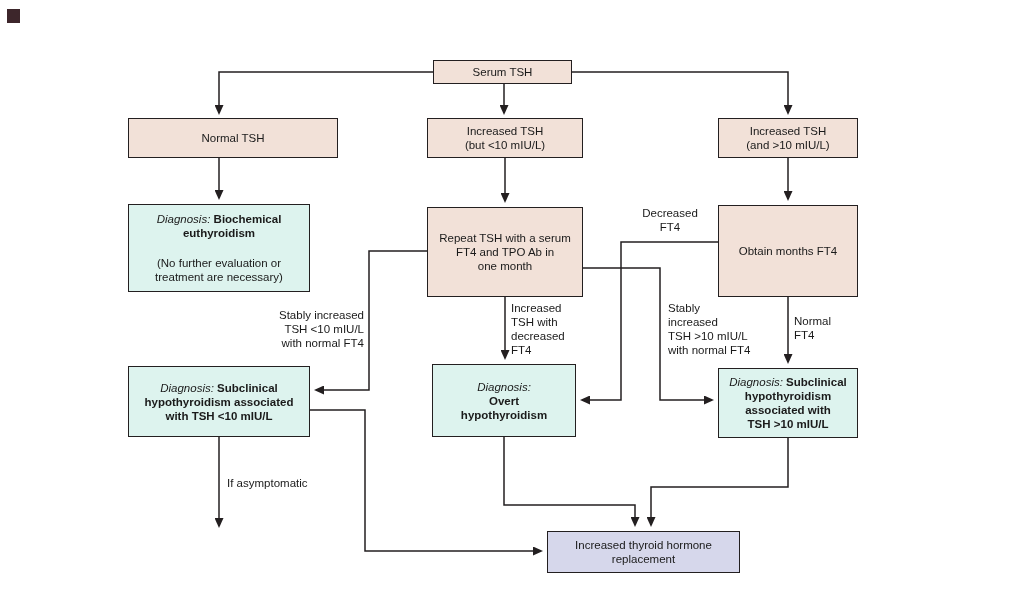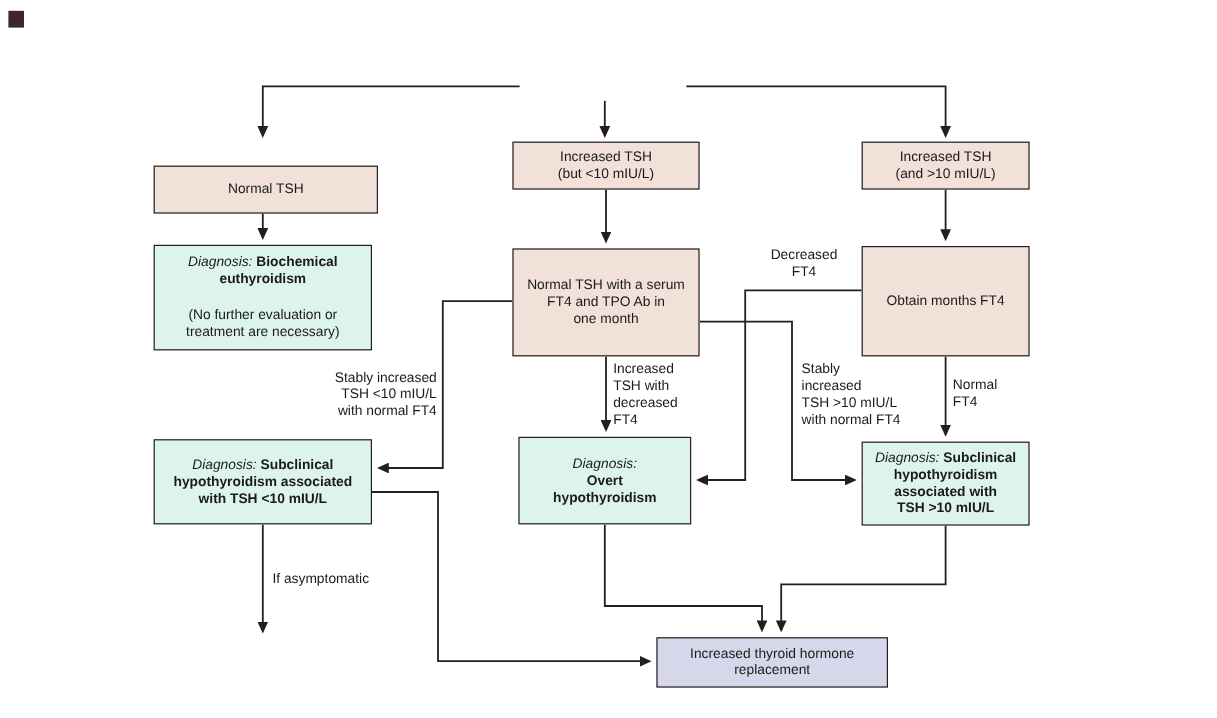--- a/index.html
+++ b/index.html
@@ -65,22 +65,25 @@
     <path class="edge" d="M 427 251 H 369 V 390 H 316" marker-end="url(#arrowhead)"></path>
     <path class="edge" d="M 583 268 H 660 V 400 H 712" marker-end="url(#arrowhead)"></path>
     <path class="edge" d="M 718 242 H 621 V 400 H 582" marker-end="url(#arrowhead)"></path>
     <path class="edge" d="M 788 297 V 362" marker-end="url(#arrowhead)"></path>
     <path class="edge" d="M 219 437 V 526" marker-end="url(#arrowhead)"></path>
     <path class="edge" d="M 310 410 H 365 V 551 H 541" marker-end="url(#arrowhead)"></path>
     <path class="edge" d="M 504 437 V 505 H 635 V 525" marker-end="url(#arrowhead)"></path>
     <path class="edge" d="M 788 438 V 487 H 651 V 525" marker-end="url(#arrowhead)"></path>
   </svg>
 
+  <div class="box tan" style="left:433px;top:60px;width:139px;height:24px;">
+    <div class="pre">Serum TSH</div>
+  </div>
 
-  <div class="box tan" style="left:128px;top:118px;width:187px;height:40px;margin-top:20px;">
+  <div class="box tan" style="left:128px;top:118px;width:210px;height:40px;">
     <div class="pre">Normal TSH</div>
   </div>
 
   <div class="box tan" style="left:427px;top:118px;width:156px;height:40px;">
     <div class="pre">Increased TSH
 (but &lt;10 mIU/L)</div>
   </div>
 
   <div class="box tan" style="left:718px;top:118px;width:140px;height:40px;">
     <div class="pre">Increased TSH
@@ -88,21 +91,21 @@
   </div>
 
   <div class="box mint" style="left:128px;top:204px;width:182px;height:88px;">
     <div><span class="it">Diagnosis:</span> <span class="b pre">Biochemical
 euthyroidism</span></div>
     <div class="note pre">(No further evaluation or
 treatment are necessary)</div>
   </div>
 
   <div class="box tan" style="left:427px;top:207px;width:156px;height:90px;">
-    <div class="pre">Normal TSH with a serum
+    <div class="pre">Repeat TSH with a serum
 FT4 and TPO Ab in
 one month</div>
   </div>
 
   <div class="box tan" style="left:718px;top:205px;width:140px;height:92px;">
     <div class="pre">Obtain months FT4</div>
   </div>
 
   <div class="box mint" style="left:128px;top:366px;width:182px;height:71px;">
     <div><span class="it">Diagnosis:</span> <span class="b pre">Subclinical

